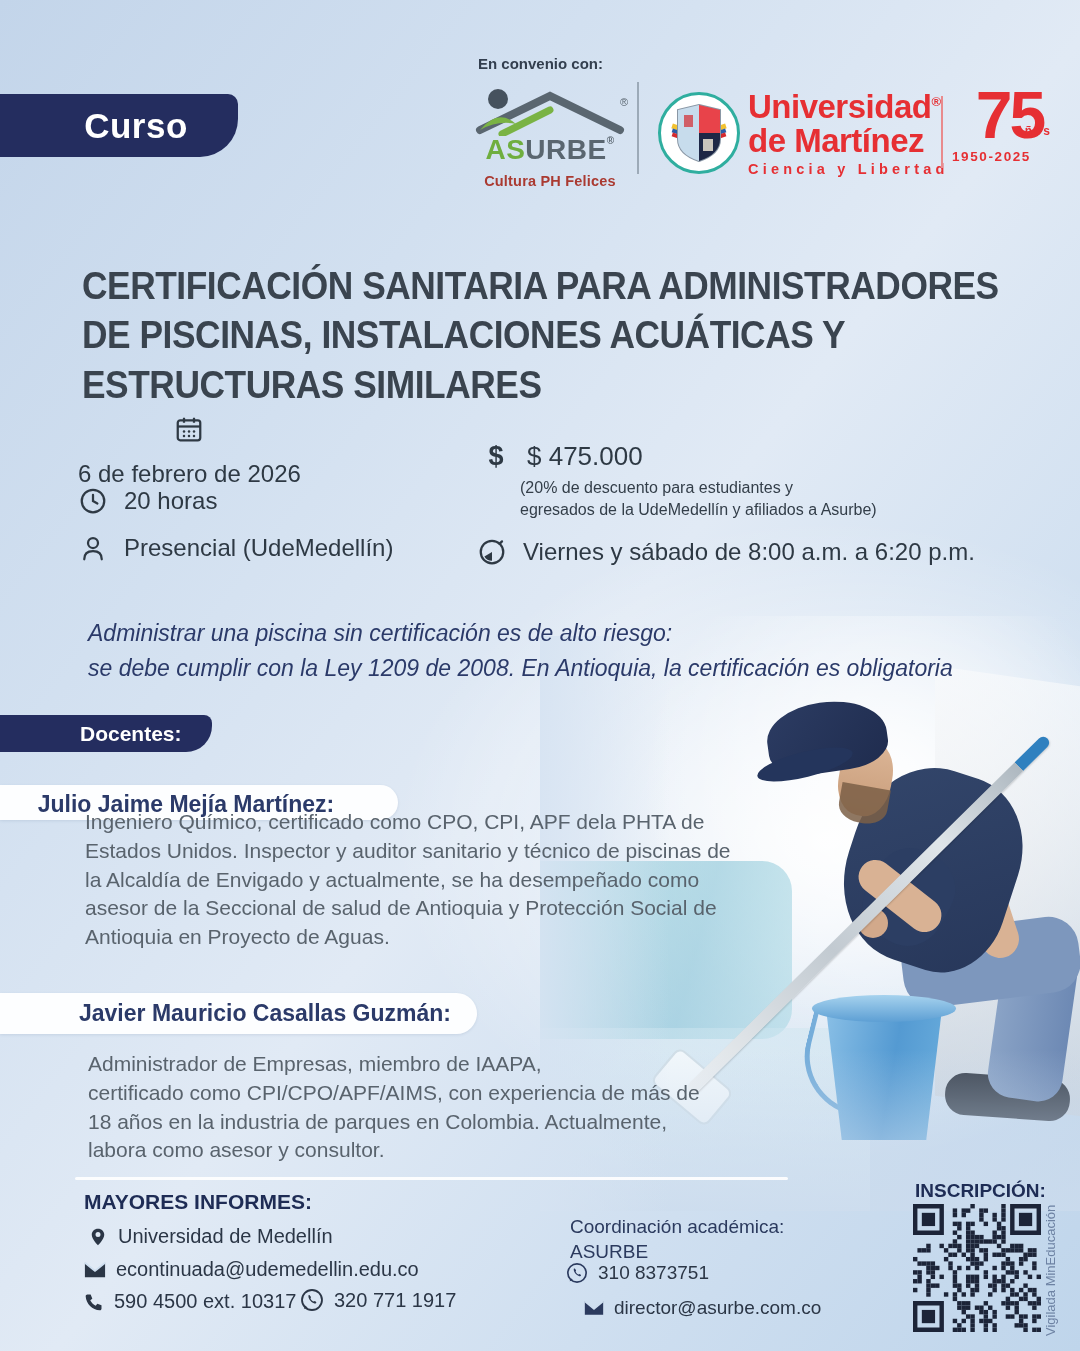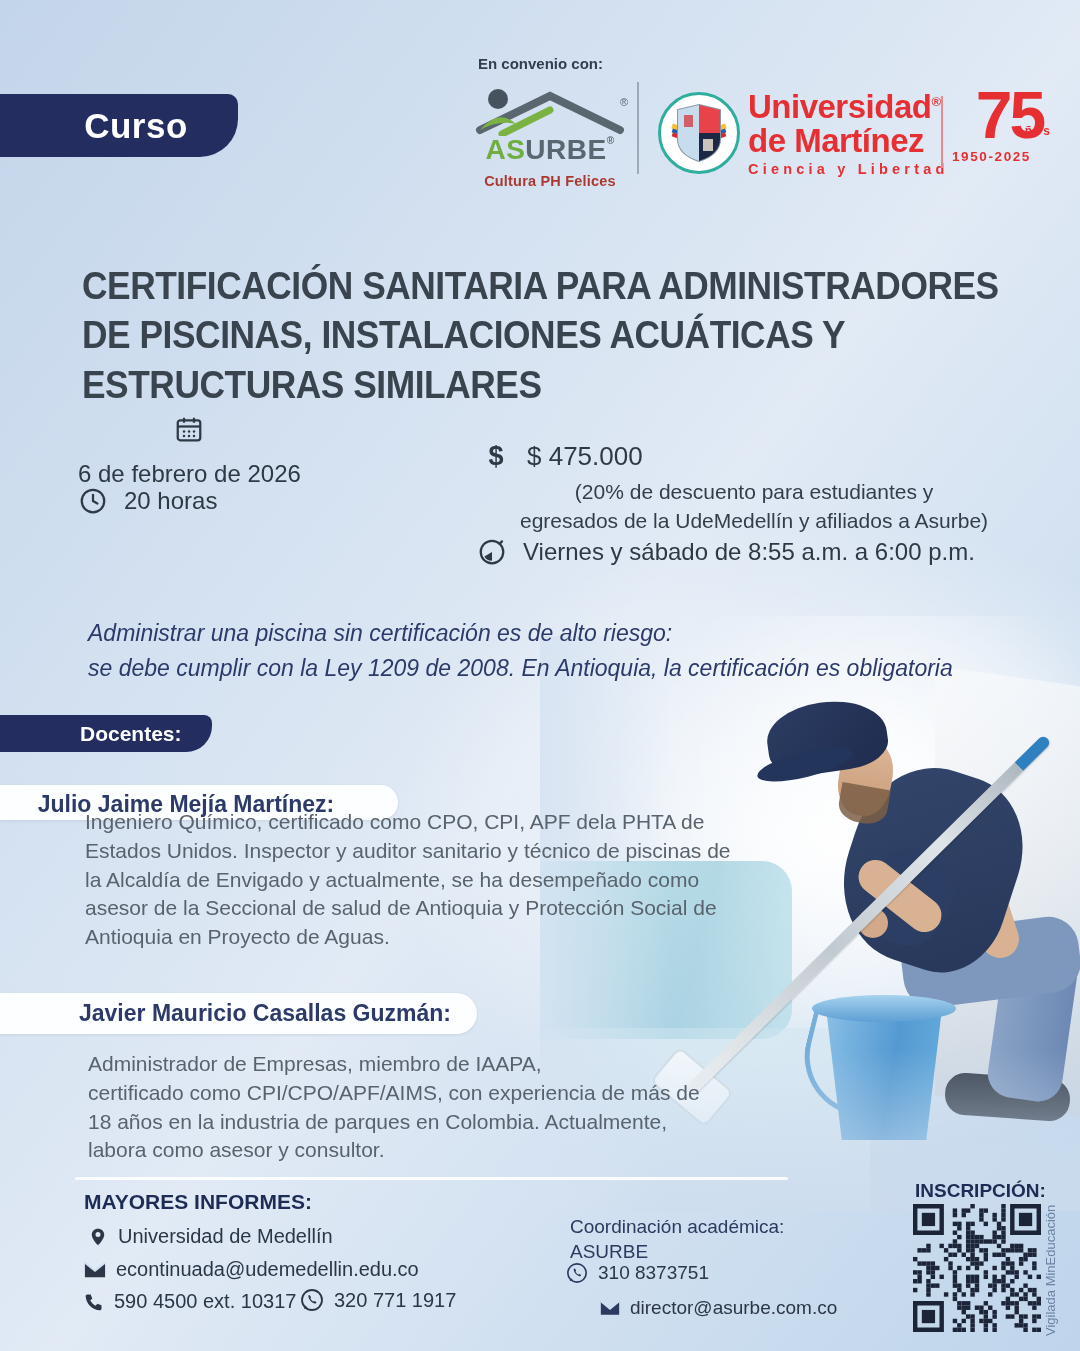--- a/index.html
+++ b/index.html
@@ -46,21 +46,21 @@
   
   .title { left:82px; top:262px; color:#3a444f; font-weight:bold; font-size:38px;
     line-height:1.3; letter-spacing:-.5px; transform:scaleX(.93); transform-origin:left top;
     white-space:nowrap; z-index:2; }
 
   
   .drow { position:absolute; display:flex; align-items:center; gap:16px;
     color:#2e3944; font-size:24px; font-weight:500; z-index:2; white-space:nowrap; }
   .drow svg { flex:0 0 auto; }
   .dollar-glyph { font-size:27px; font-weight:600; color:#2e3944; width:30px; text-align:center; }
-  .discount { left:520px; top:477px; font-size:21px; color:#333e49; line-height:1.4; z-index:2;text-align:center; }
+  .discount { left:520px; top:477px; font-size:16px; color:#333e49; line-height:1.4; z-index:2; }
 
   
   .warning { left:88px; top:616px; font-size:23px; font-style:italic; font-weight:500;
     color:#2b3a69; line-height:1.5; z-index:2; white-space:nowrap; }
 
   
   .docentes-badge { left:0; top:715px; width:212px; height:37px; background:#242d5f;
     border-radius:0 8px 26px 0; color:#fff; font-size:21px; font-weight:600;
     line-height:37px; padding-left:80px; z-index:2; }
   .name-pill { position:absolute; left:0; background:#fdfeff; border-radius:0 22px 22px 0;
@@ -240,36 +240,43 @@
     </svg>
     <span>6 de febrero de 2026</span>
   </div>
   <div class="drow" style="left:78px; top:486px;">
     <svg width="30" height="30" viewBox="0 0 24 24">
       <circle cx="12" cy="12" r="9" fill="none" stroke="#2e3944" stroke-width="1.8"></circle>
       <polyline points="12,7 12,12 15.5,14" fill="none" stroke="#2e3944" stroke-width="1.8" stroke-linecap="round"></polyline>
     </svg>
     <span>20 horas</span>
   </div>
+  <div class="drow" style="left:78px; top:533px;">
+    <svg width="30" height="30" viewBox="0 0 24 24">
+      <circle cx="12" cy="8" r="4" fill="none" stroke="#2e3944" stroke-width="1.8"></circle>
+      <path d="M5,21 Q5,14.5 12,14.5 Q19,14.5 19,21" fill="none" stroke="#2e3944" stroke-width="1.8" stroke-linecap="round"></path>
+    </svg>
+    <span>Presencial (UdeMedellín)</span>
+  </div>
 
   <div class="drow" style="left:481px; top:441px; font-size:26px;">
     <span class="dollar-glyph">$</span>
     <span>$ 475.000</span>
   </div>
   <div class="abs discount">
     <div>(20% de descuento para estudiantes y</div>
     <div>egresados de la UdeMedellín y afiliados a Asurbe)</div>
   </div>
   <div class="drow" style="left:477px; top:537px;">
     <svg width="30" height="30" viewBox="0 0 24 24">
       <circle cx="12" cy="12" r="9" fill="none" stroke="#2e3944" stroke-width="1.8"></circle>
       <path d="M12,12 L12,19 A7,7 0 0 1 5.9,15.5 Z" fill="#2e3944"></path>
       <line x1="18" y1="5.5" x2="20" y2="3.5" stroke="#2e3944" stroke-width="1.8" stroke-linecap="round"></line>
     </svg>
-    <span>Viernes y sábado de 8:55 a.m. a 6:00 p.m.</span>
+    <span>Viernes y sábado de 8:00 a.m. a 6:20 p.m.</span>
   </div>
 
   <div class="abs warning">
     <div>Administrar una piscina sin certificación es de alto riesgo:</div>
     <div>se debe cumplir con la Ley 1209 de 2008. En Antioquia, la certificación es obligatoria</div>
   </div>
 
   <div class="abs docentes-badge">Docentes:</div>
 
   <div class="name-pill pill1">Julio Jaime Mejía Martínez:</div>
@@ -325,21 +332,21 @@
     <div>ASURBE</div>
   </div>
   <div class="frow" style="left:566px; top:1262px; font-size:19px;text-align:right;">
     <svg width="22" height="22" viewBox="0 0 24 24">
       <circle cx="12" cy="12" r="10" fill="none" stroke="#2b3a5e" stroke-width="1.8"></circle>
       <path d="M4,21 L5.2,17.5 L7.5,19.5 Z" fill="#2b3a5e"></path>
       <path d="M8.5,7.5 C8,9.5 10,14 14.5,15.5 C15.5,15.8 16.5,15 16.3,14.2 L15,13 L13.5,13.5 C12,12.8 11,11.8 10.5,10.5 L11,9 L9.8,7.4 C9.4,7 8.7,7 8.5,7.5 Z" fill="#2b3a5e"></path>
     </svg>
     <span>310 8373751</span>
   </div>
-  <div class="frow" style="left:568px; top:1297px; font-size:19px;padding-left:32px;">
+  <div class="frow" style="left:552px; top:1297px; font-size:19px;padding-left:32px;">
     <svg width="20" height="16" viewBox="0 0 24 18">
       <path d="M1,1 H23 V17 H1 Z M1,1 L12,10 L23,1" fill="#2b3a5e"></path>
       <path d="M1,1 L12,10 L23,1" fill="none" stroke="#cfdff0" stroke-width="2"></path>
     </svg>
     <span>director@asurbe.com.co</span>
   </div>
 
   <div class="abs inscripcion-h">INSCRIPCIÓN:</div>
   <svg class="abs qr" viewBox="0 0 29 29">
       <g fill="#1c2438">

